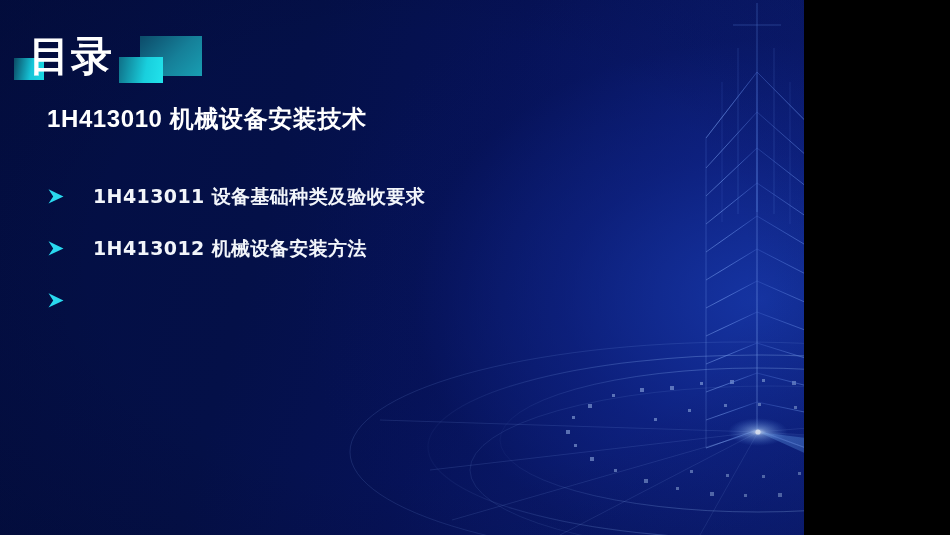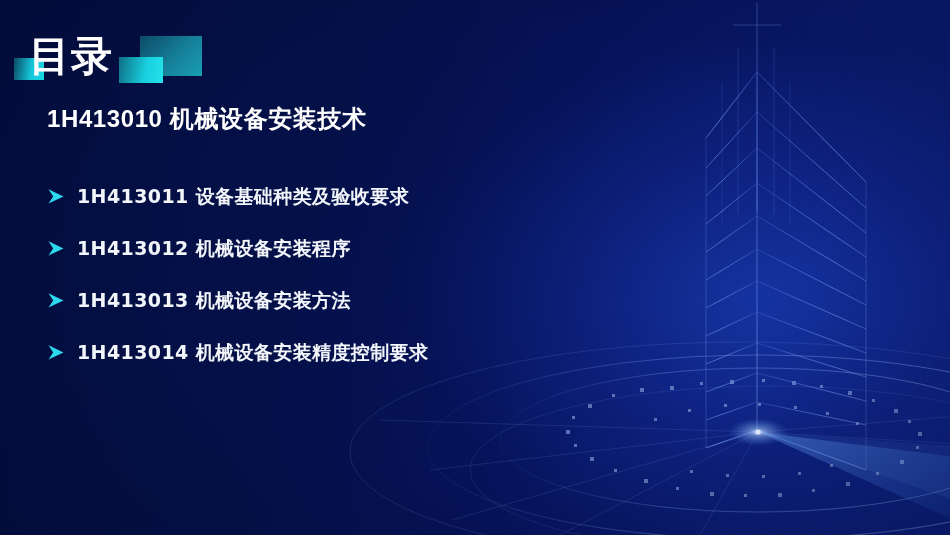--- a/index.html
+++ b/index.html
@@ -3,21 +3,21 @@
 <meta charset="utf-8">
 <title>目录 CONTENTS</title>
 <style>
   html, body {
     margin: 0;
     padding: 0;
     background: #000;
   }
   #slide {
     position: relative;
-    width: 950px;
+    width: 804px;
     height: 535px;
     overflow: hidden;
     font-family: "Liberation Sans", "DejaVu Sans", sans-serif;
     background: #041047;
   }
 
   
   .bg-base {
     position: absolute;
     inset: 0;
@@ -120,20 +120,21 @@
     position: absolute;
     left: 47px;
     top: 170px;
     width: 560px;
   }
   .list-item {
     position: relative;
     height: 52px;
     display: flex;
     align-items: center;
+    gap: 16px;
   }
   .bullet {
     flex: 0 0 auto;
     width: 26px;
     height: 20px;
     position: relative;
     margin-right: 4px;
   }
   .bullet svg {
     position: absolute;
@@ -337,36 +338,27 @@
       </span>
       <span class="item-text">1H413011 设备基础种类及验收要求</span>
     </div>
 
     <div class="list-item">
       <span class="bullet">
         <svg width="22" height="17" viewBox="0 0 22 17" xmlns="http://www.w3.org/2000/svg">
           <path d="M1.5 1.2 L16.5 8.4 L1.5 15.6 L6.2 8.4 Z" fill="#2ad9ee"></path>
         </svg>
       </span>
-      <span class="item-text">1H413012 机械设备安装程序</span>
+      <span class="item-text">1H413012 机械设备安装方法</span>
     </div>
 
     <div class="list-item">
       <span class="bullet">
         <svg width="22" height="17" viewBox="0 0 22 17" xmlns="http://www.w3.org/2000/svg">
           <path d="M1.5 1.2 L16.5 8.4 L1.5 15.6 L6.2 8.4 Z" fill="#2ad9ee"></path>
         </svg>
       </span>
-      <span class="item-text">1H413013 机械设备安装方法</span>
     </div>
 
-    <div class="list-item">
-      <span class="bullet">
-        <svg width="22" height="17" viewBox="0 0 22 17" xmlns="http://www.w3.org/2000/svg">
-          <path d="M1.5 1.2 L16.5 8.4 L1.5 15.6 L6.2 8.4 Z" fill="#2ad9ee"></path>
-        </svg>
-      </span>
-      <span class="item-text">1H413014 机械设备安装精度控制要求</span>
-    </div>
 
   </div>
 
 </div>
 
 </body></html>

